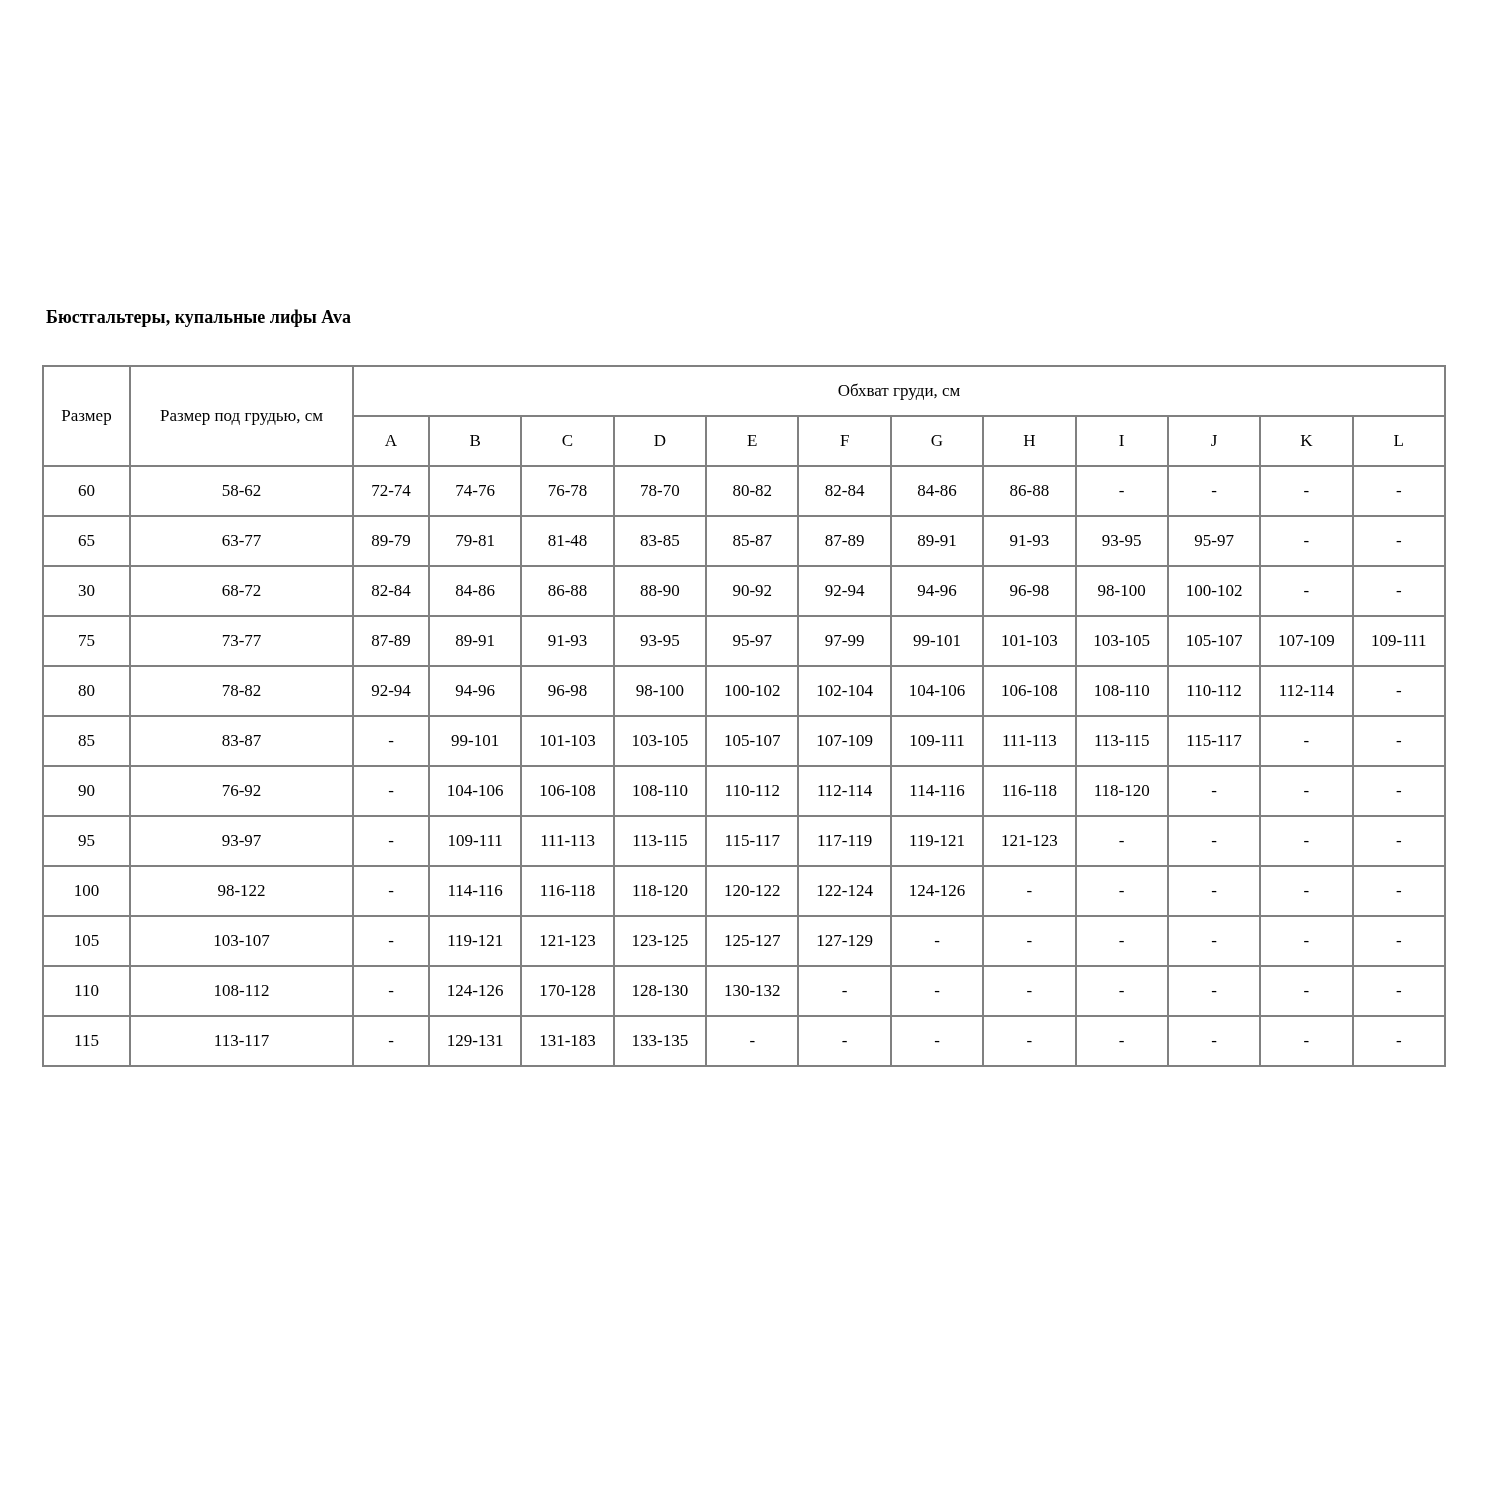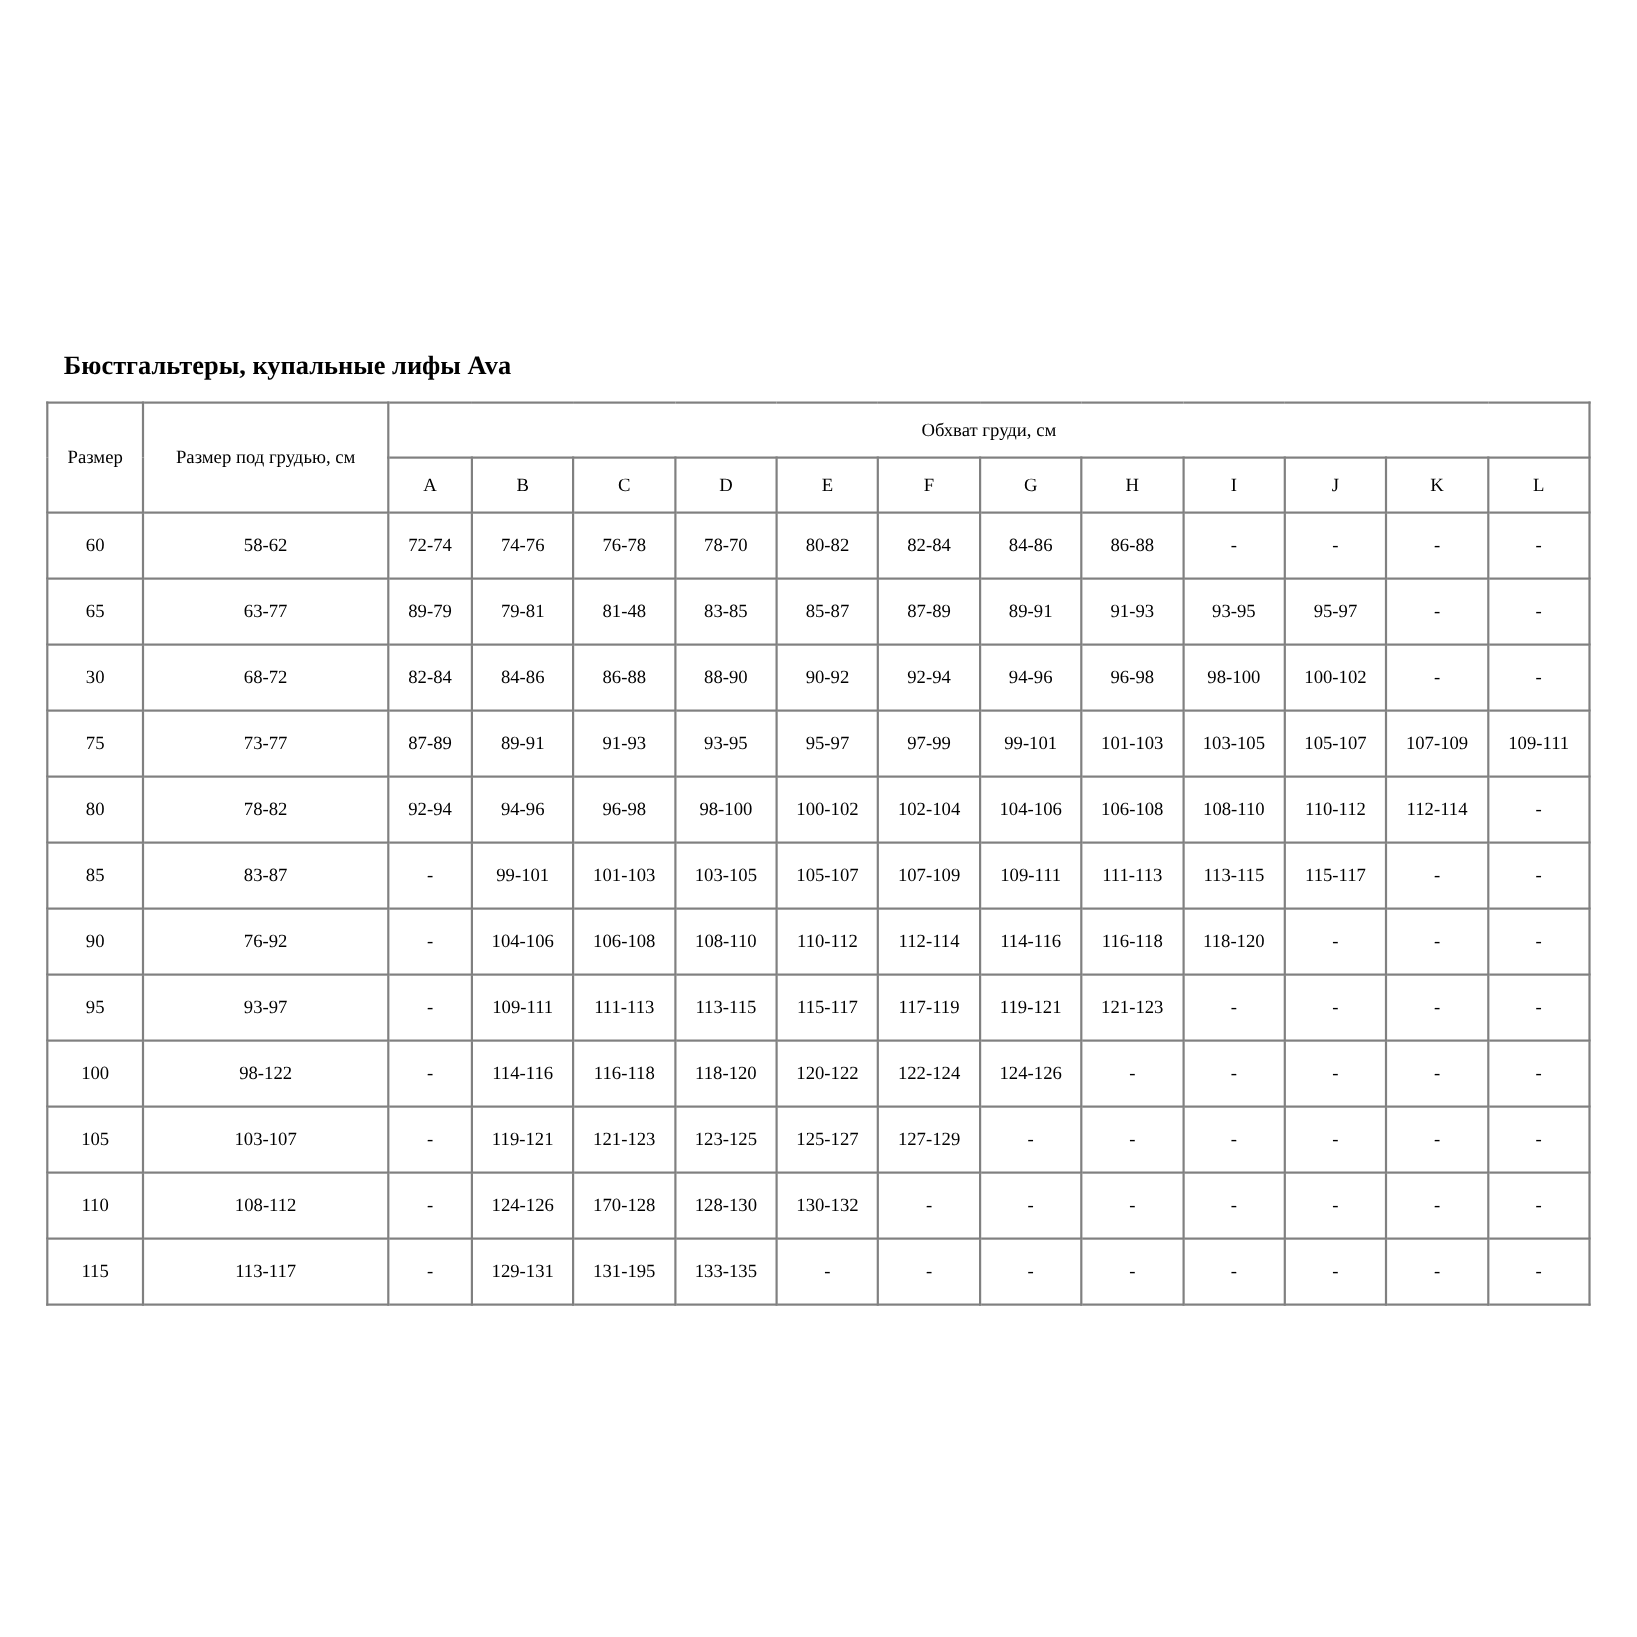--- a/index.html
+++ b/index.html
@@ -11,22 +11,22 @@
     width: 1488px;
     height: 1488px;
     position: relative;
     font-family: "Liberation Serif", "DejaVu Serif", serif;
     color: #000000;
   }
   .page-title {
     position: absolute;
     left: 42px;
     top: 303px;
-    margin: 16px;
-    font-size: 24px;
+    margin: 4px;
+    font-size: 18px;
     font-weight: bold;
     line-height: 1.2;
     white-space: nowrap;
   }
   table.size-chart {
     position: absolute;
     left: 42px;
     top: 365px;
     width: 1404px;
     border-collapse: collapse;
@@ -38,21 +38,21 @@
     font-family: "Liberation Serif", "DejaVu Serif", serif;
     font-size: 17px;
     font-weight: normal;
     text-align: center;
     vertical-align: middle;
     padding: 0;
     overflow: hidden;
     white-space: nowrap;
   }
   table.size-chart thead tr { height: 50px; }
-  table.size-chart tbody tr { height: 60px; }
+  table.size-chart tbody tr { height: 50px; }
   col.col-size      { width: 87px;  }
   col.col-underbust { width: 223px; }
   col.col-cup-a     { width: 76px;  }
 </style>
 </head>
 <body>
 
 <h1 class="page-title">Бюстгальтеры, купальные лифы Ava</h1>
 
 <table class="size-chart">
@@ -268,21 +268,21 @@
         <td>-</td>
         <td>-</td>
         <td>-</td>
         <td>-</td>
       </tr>
       <tr>
         <td>115</td>
         <td>113-117</td>
         <td>-</td>
         <td>129-131</td>
-        <td>131-195</td>
+        <td>131-183</td>
         <td>133-135</td>
         <td>-</td>
         <td>-</td>
         <td>-</td>
         <td>-</td>
         <td>-</td>
         <td>-</td>
         <td>-</td>
         <td>-</td>
       </tr>

